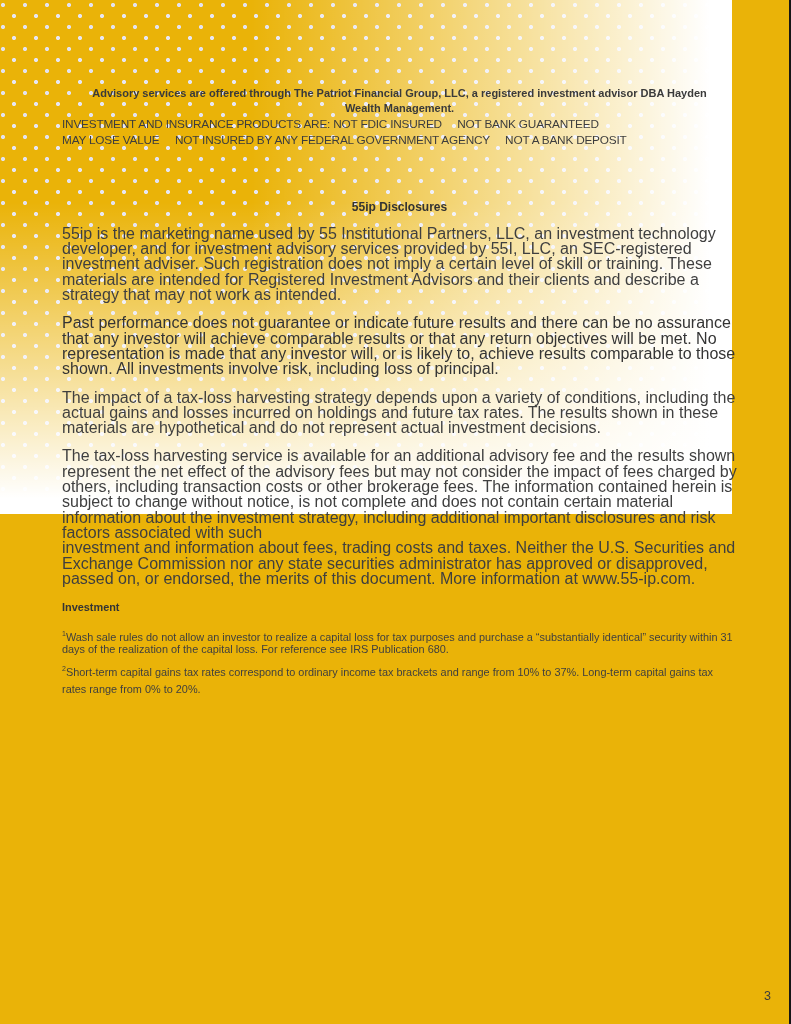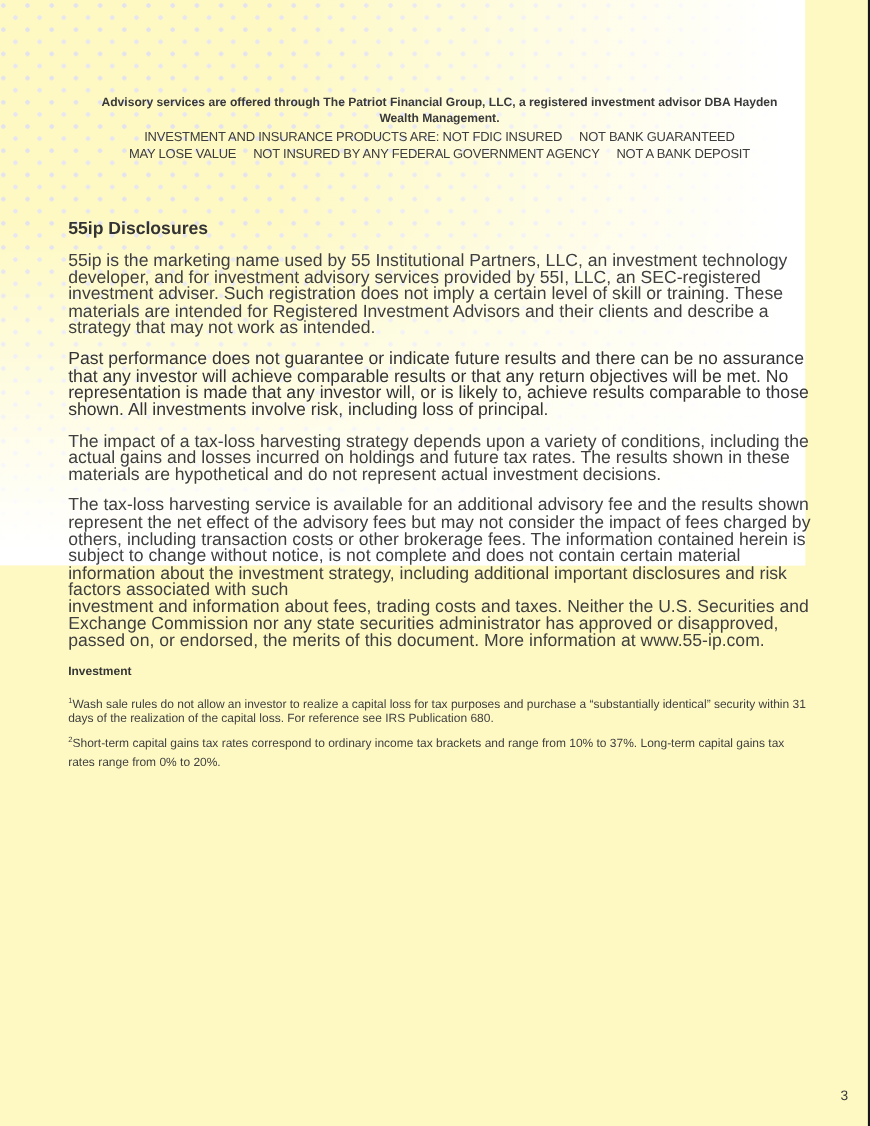--- a/index.html
+++ b/index.html
@@ -1,20 +1,20 @@
 <!DOCTYPE html>
 <html><head>
 <meta charset="utf-8">
 <style>
   html, body { margin: 0; padding: 0; background: #ffffff; }
   .page {
     position: relative;
     width: 791px;
     height: 1024px;
-    background: #fef9c3;
+    background: #eab308;
     overflow: hidden;
     font-family: "Liberation Sans", sans-serif;
     color: #3f3f3f;
   }
 
   
   .dots-layer {
     position: absolute;
     top: -6px;
     left: -8px;
@@ -56,34 +56,34 @@
     width: 645px;
     margin: 0 auto;
     text-align: center;
     font-size: 11px;
     font-weight: bold;
     color: #3a3a3a;
     line-height: 1.35;
   }
 
   .banner {
-    text-align: center;
     font-size: 11.8px;
     color: #3d3d3d;
     line-height: 1.28;
     margin-top: 1px;
     white-space: pre-wrap;
     letter-spacing: -0.2px;
   }
 
   .section-heading {
     margin-top: 52px;
-    font-size: 16px;
+    font-size: 12px;
     font-weight: bold;
     color: #333333;
+    text-align: center;
   }
 
   .para {
     margin-top: 13px;
     font-size: 16px;
     line-height: 15.3px;
     color: #3f3f3f;
     white-space: pre-wrap;
   }
   .para.bold {

